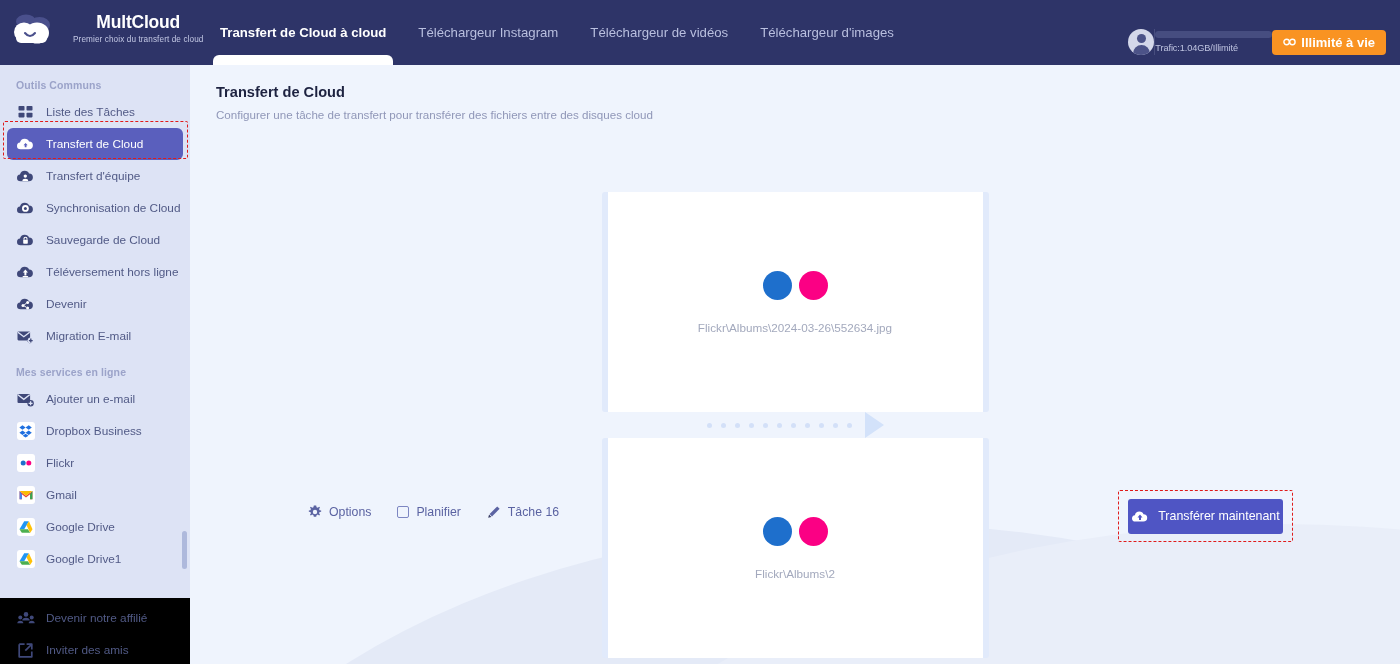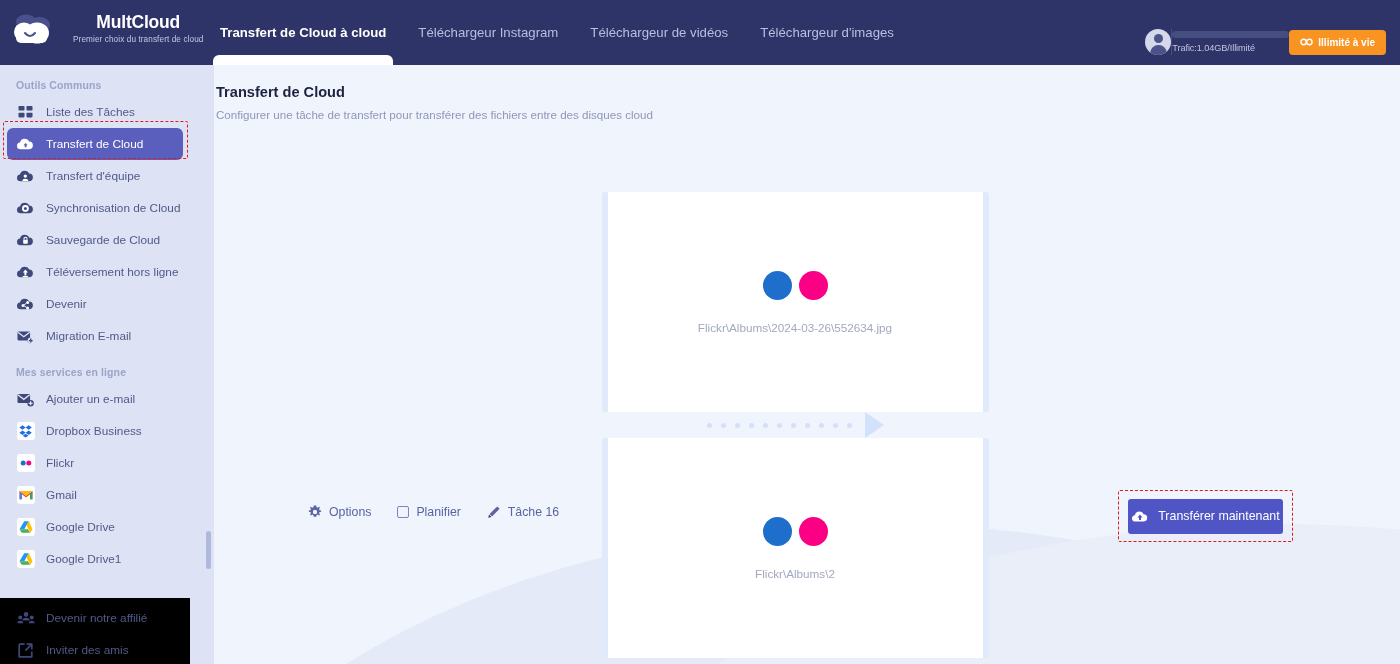--- a/index.html
+++ b/index.html
@@ -68,27 +68,27 @@
   .vsep { width: 1px; height: 26px; background: #474d7e; }
   .traffic { display: flex; flex-direction: column; gap: 5px; }
   .traffic-bar {
     width: 117px; height: 7px; border-radius: 4px; background: #464d80;
   }
   .traffic-txt { color: #bfc4e0; font-size: 9.2px; letter-spacing: -0.1px; }
   .cta {
     display: flex; align-items: center; gap: 5px;
     background: #f99322; border-radius: 4px;
     height: 25px; padding: 0 11px;
-    color: #ffffff; font-size: 10px; font-weight: bold;
+    color: #ffffff; font-size: 13px; font-weight: bold;
     cursor: pointer; white-space: nowrap;
   }
 
   
   .sidebar {
-    position: absolute; left: 0; top: 65px; width: 214px; height: 599px;
+    position: absolute; left: 0; top: 65px; width: 190px; height: 599px;
     background: #dde3f5; z-index: 20;
   }
   .side-scroll {
     position: absolute; left: 0; top: 0; width: 190px; height: 535px;
     overflow: hidden;
   }
   .side-group-label {
     color: #9ba3c9; font-size: 10.5px; font-weight: bold;
     padding: 14px 0 5px 16px; letter-spacing: 0.1px;
   }

